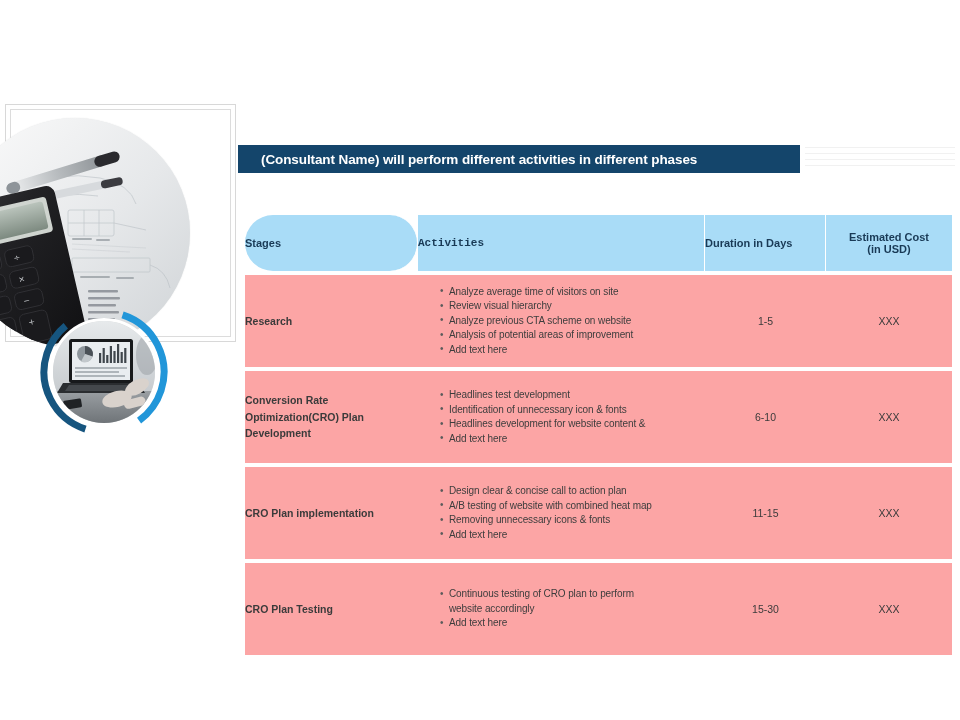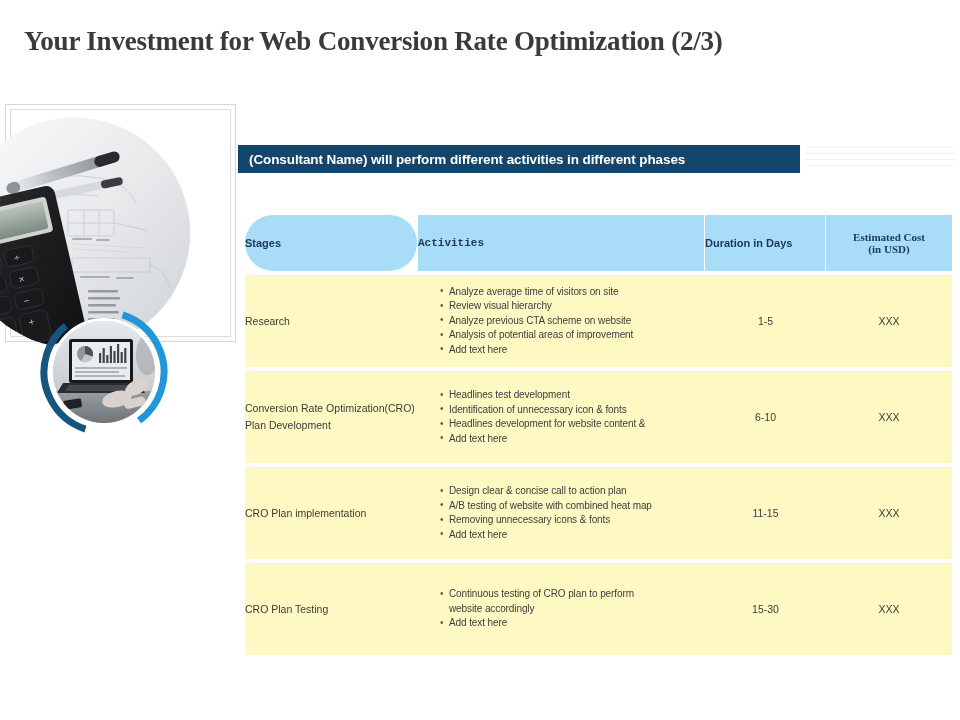--- a/index.html
+++ b/index.html
@@ -105,21 +105,21 @@
     left: 238px;
     top: 145px;
     width: 562px;
     height: 28px;
     background: #14456b;
     color: #ffffff;
     font-size: 13.5px;
     font-weight: bold;
     display: flex;
     align-items: center;
-    padding-left: 11px;
+    padding-left: 23px;
     box-sizing: border-box;
     letter-spacing: -0.1px;
     white-space: nowrap;
   }
   .banner-lines {
     position: absolute;
     left: 805px;
     top: 147px;
     width: 150px;
     height: 26px;
@@ -147,37 +147,37 @@
   table.data thead th {
     background: #a9dcf7;
     color: #193a56;
     font-size: 11px;
     font-weight: bold;
     height: 56px;
     vertical-align: middle;
     padding: 0;
     border-right: 1px solid #ffffff;
   }
-  table.data thead th:last-child { border-right: none; font-family: Liberation Serif, serif; }
+  table.data thead th:last-child { border-right: none; }
   th.c-stage   { text-align: left; padding-left: 14px; width: 172px; border-radius: 28px; }
   th.c-act     { text-align: left; padding-left: 14px; width: 286px; font-family: Liberation Mono, monospace; }
   th.c-dur     { text-align: left; width: 120px; }
   th.c-cost    { text-align: center; width: 126px; }
 
   table.data tbody td {
-    background: #fef9c3;
+    background: #fca5a5;
     font-size: 10.5px;
     color: #3b3b3b;
     vertical-align: middle;
     padding: 0;
   }
   tbody tr { height: 92px; }
   td.c-stage {
     font-size: 10.5px;
-    font-weight: normal;
+    font-weight: bold;
     color: #2f2f2f;
     padding-left: 14px;
     padding-right: 8px;
     line-height: 1.6;
   }
   td.c-act { padding-left: 0; padding-right: 6px; }
   td.c-dur, td.c-cost {
     text-align: center;
     font-size: 10.5px;
     color: #3b3b3b;
@@ -214,21 +214,20 @@
     font-size: 9.5px;
     color: #d2d2d2;
     letter-spacing: 0.1px;
   }
 </style>
 </head>
 <body>
 
 <div class="slide">
 
-  <div class="slide-title">Your Investment for Web Conversion Rate Optimization (2/3)</div>
 
   <div class="frame-outer">
     <div class="frame-inner"></div>
   </div>
 
   <div class="img-stack">
 
     <div class="photo-big">
       <svg width="230" height="230" viewBox="0 0 230 230" aria-hidden="true">
         <defs>

